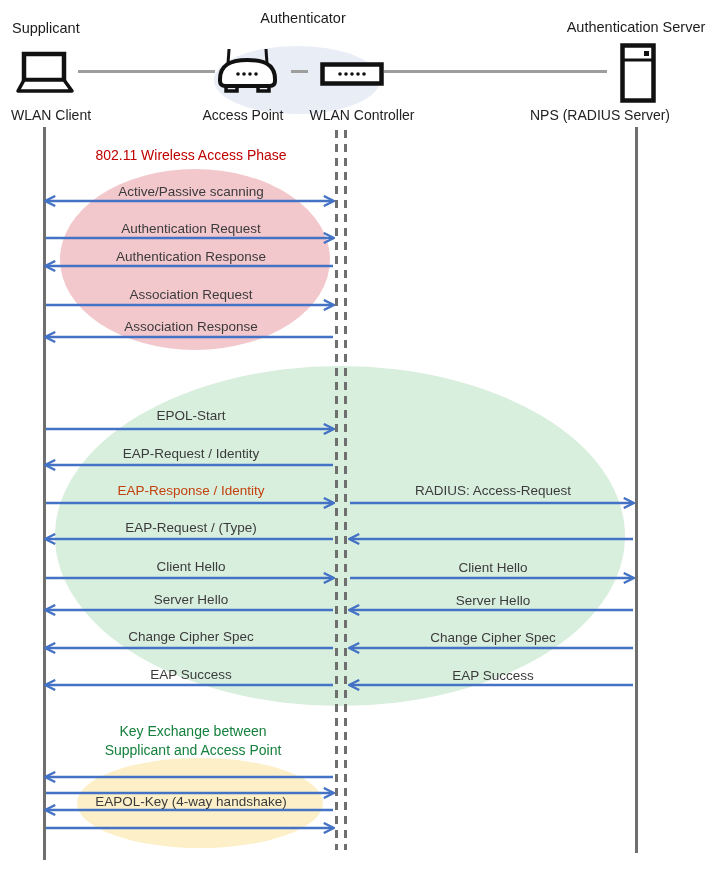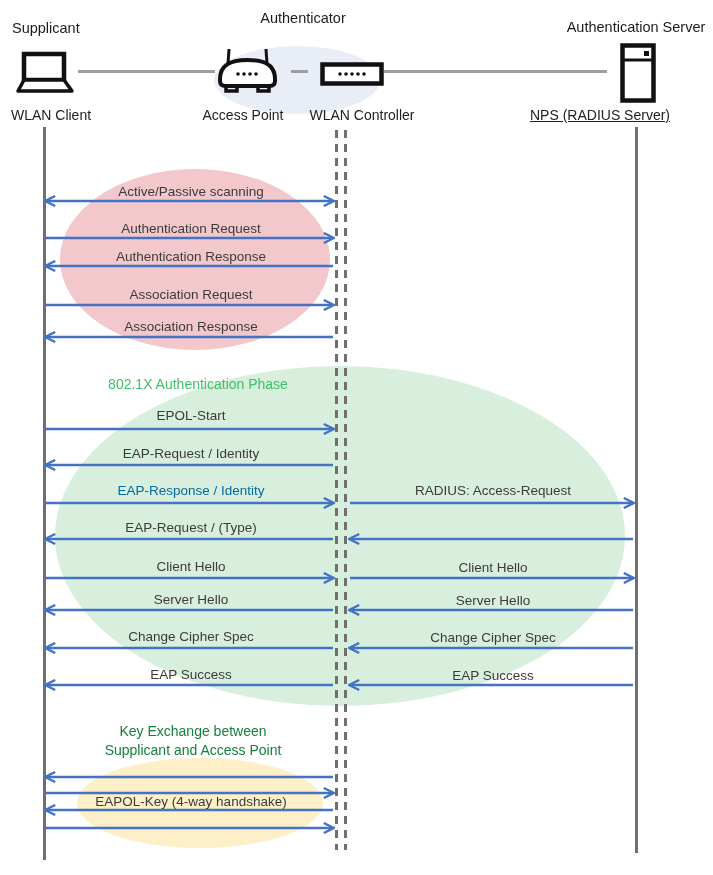--- a/index.html
+++ b/index.html
@@ -9,21 +9,21 @@
   }
   
   .role-label{position:absolute;font-size:14.5px;color:#1c1c1c;white-space:nowrap;}
   .role-supplicant{left:12px;top:20px;}
   .role-authenticator{left:303px;top:10px;transform:translateX(-50%);}
   .role-authserver{left:636px;top:19px;transform:translateX(-50%);}
   .entity-label{position:absolute;top:107px;font-size:14px;color:#222;white-space:nowrap;transform:translateX(-50%);}
   .ent-client{left:51px;}
   .ent-ap{left:243px;}
   .ent-ctrl{left:362px;}
-  .ent-nps{left:600px;text-decoration:underline;}
+  .ent-nps{left:600px;}
   
   .conn{position:absolute;height:3px;top:70px;}
   .conn-a{left:78px;width:137px;}
   .conn-dash{left:291px;width:17px;}
   .conn-c{left:384px;width:223px;}
   
   .hub-ellipse{position:absolute;left:214px;top:46px;width:166px;height:68px;border-radius:50%;}
   
   .phase-ellipse{position:absolute;border-radius:50%;}
   .pe-red{left:60px;top:169px;width:270px;height:181px;}
@@ -110,21 +110,21 @@
       <line x1="3" y1="17" x2="33" y2="17" stroke="#111" stroke-width="3"></line>
       <rect x="24" y="8" width="5" height="5" fill="#111"></rect>
     </svg>
   </span>
 
   <div class="entity-label ent-client">WLAN Client</div>
   <div class="entity-label ent-ap">Access Point</div>
   <div class="entity-label ent-ctrl">WLAN Controller</div>
   <div class="entity-label ent-nps">NPS (RADIUS Server)</div>
 
-  <div class="phase-title pt-green" style="color: rgb(63, 191, 104);">802.1X Authentication Phase</div>
+  <div class="phase-title pt-red" style="color: rgb(192, 0, 0);">802.11 Wireless Access Phase</div>
   <div class="phase-title pt-orange" style="color: #15803d;">Key Exchange between
 Supplicant and Access Point</div>
 
   <svg id="arrow-layer" width="713" height="875">
     <defs>
       <marker id="ah" viewBox="0 0 10 10" refX="8.5" refY="5" markerWidth="13" markerHeight="12" markerUnits="userSpaceOnUse" orient="auto-start-reverse">
         <path id="ah-path" d="M0.8 0.8 L9.2 5 L0.8 9.2" fill="none" stroke="#4472c4" stroke-width="1.9"></path>
       </marker>
     </defs>
   <line x1="46" x2="333" y1="201" y2="201" stroke="#4472c4" stroke-width="2.4" marker-end="url(#ah)" marker-start="url(#ah)"></line>
@@ -151,21 +151,21 @@
       <line x1="46" x2="333" y1="810" y2="810" stroke="#4472c4" stroke-width="2.4" marker-start="url(#ah)"></line>
       <line x1="46" x2="333" y1="828" y2="828" stroke="#4472c4" stroke-width="2.4" marker-end="url(#ah)"></line>
     </svg>
 <div class="msg-label" style="left: 191px; top: 184px; color: rgb(59, 59, 59);">Active/Passive scanning</div>
     <div class="msg-label" style="left: 191px; top: 221px; color: rgb(59, 59, 59);">Authentication Request</div>
     <div class="msg-label" style="left: 191px; top: 249px; color: rgb(59, 59, 59);">Authentication Response</div>
     <div class="msg-label" style="left: 191px; top: 287px; color: rgb(59, 59, 59);">Association Request</div>
     <div class="msg-label" style="left: 191px; top: 319px; color: rgb(59, 59, 59);">Association Response</div>
     <div class="msg-label" style="left: 191px; top: 408px; color: rgb(59, 59, 59);">EPOL-Start</div>
     <div class="msg-label" style="left: 191px; top: 446px; color: rgb(59, 59, 59);">EAP-Request / Identity</div>
-    <div class="msg-label" style="left: 191px; top: 483px; color: #0369a1;">EAP-Response / Identity</div>
+    <div class="msg-label" style="left: 191px; top: 483px; color: #c2410c;">EAP-Response / Identity</div>
     <div class="msg-label" style="left: 493px; top: 483px; color: rgb(59, 59, 59);">RADIUS: Access-Request</div>
     <div class="msg-label" style="left: 191px; top: 520px; color: rgb(59, 59, 59);">EAP-Request / (Type)</div>
     <div class="msg-label" style="left: 191px; top: 559px; color: rgb(59, 59, 59);">Client Hello</div>
     <div class="msg-label" style="left: 493px; top: 560px; color: rgb(59, 59, 59);">Client Hello</div>
     <div class="msg-label" style="left: 191px; top: 592px; color: rgb(59, 59, 59);">Server Hello</div>
     <div class="msg-label" style="left: 493px; top: 593px; color: rgb(59, 59, 59);">Server Hello</div>
     <div class="msg-label" style="left: 191px; top: 629px; color: rgb(59, 59, 59);">Change Cipher Spec</div>
     <div class="msg-label" style="left: 493px; top: 630px; color: rgb(59, 59, 59);">Change Cipher Spec</div>
     <div class="msg-label" style="left: 191px; top: 667px; color: rgb(59, 59, 59);">EAP Success</div>
     <div class="msg-label" style="left: 493px; top: 668px; color: rgb(59, 59, 59);">EAP Success</div>

